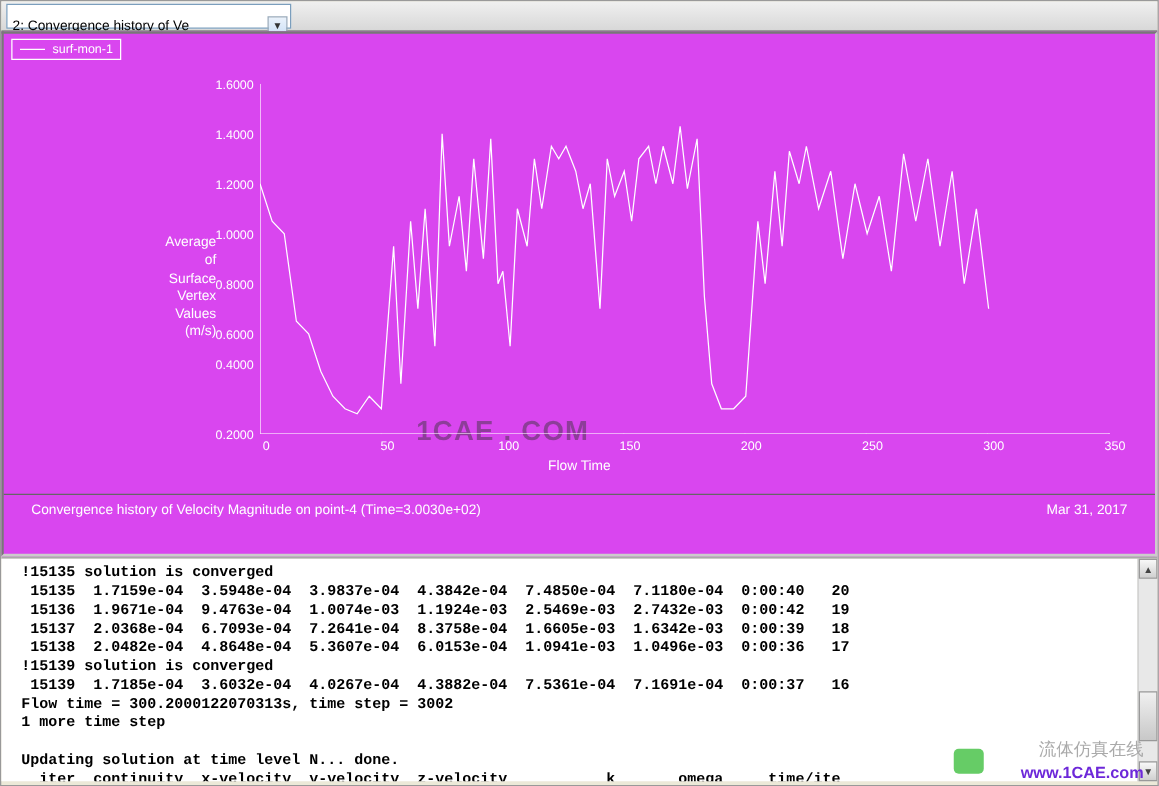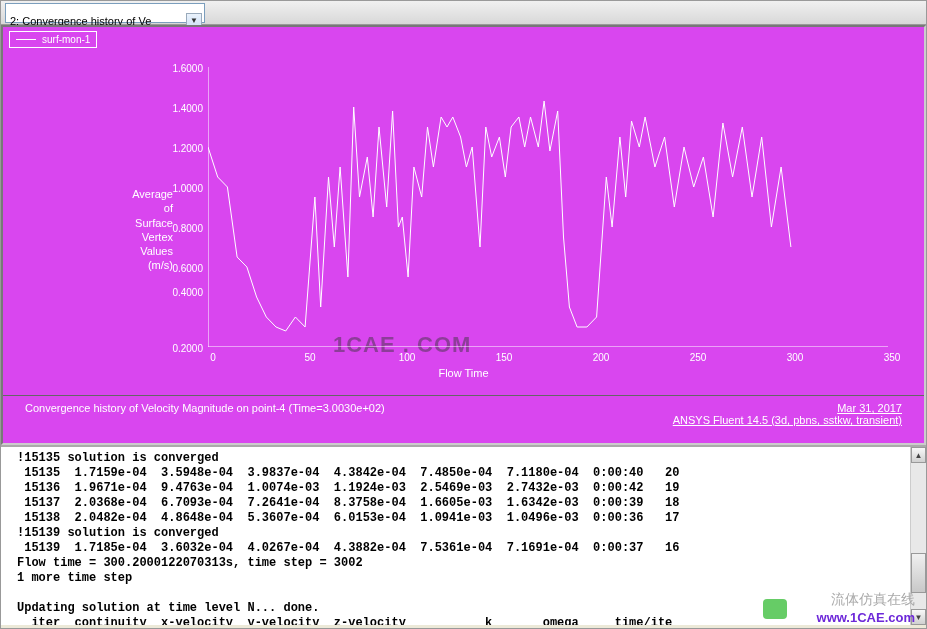--- a/index.html
+++ b/index.html
@@ -14,21 +14,21 @@
     }
     .toolbar {
       height: 24px;
       background: linear-gradient(#f0f0f0, #d8d8d8);
       border-bottom: 1px solid #999;
       display: flex;
       align-items: center;
       padding: 2px 4px;
     }
     .dropdown {
-      width: 200px;
+      width: 228px;
       height: 20px;
       background: #fff;
       border: 1px solid #7b9ebd;
       display: flex;
       align-items: center;
       justify-content: space-between;
       padding: 16px 2px 0 4px;
       font-size: 11px;
       cursor: pointer;
     }
@@ -116,21 +116,20 @@
       border-top: 1px solid #666;
       padding: 6px 22px;
       color: #fff;
       font-size: 11px;
       display: flex;
       justify-content: space-between;
       align-items: flex-start;
     }
     .caption-right {
       text-align: right;
-      text-decoration: underline;
     }
     .console-wrap {
       height: 180px;
       display: flex;
       border-top: 2px solid #aaa;
     }
     .console {
       flex: 1;
       background: #fff;
       padding: 4px 16px;
@@ -260,21 +259,20 @@
       <line x1="582" y1="280" x2="582" y2="285"></line>
       <line x1="679" y1="280" x2="679" y2="285"></line>
     </g>
     <polyline id="chart-line" fill="none" stroke="#fff" stroke-width="1" points="0.0,80.0 9.7,110.0 19.4,120.0 29.1,190.0 38.9,200.0 48.6,230.0 58.3,250.0 68.0,260.0 77.7,264.0 87.4,250.0 97.1,260.0 106.9,130.0 112.7,240.0 120.5,110.0 126.3,180.0 132.1,100.0 139.9,210.0 145.7,40.0 151.5,130.0 159.3,90.0 165.1,150.0 171.0,60.0 178.7,140.0 184.6,44.0 190.4,160.0 194.3,150.0 200.1,210.0 205.9,100.0 213.7,130.0 219.5,60.0 225.4,100.0 233.1,50.0 239.0,60.0 244.8,50.0 252.6,70.0 258.4,100.0 264.2,80.0 272.0,180.0 277.8,60.0 283.7,90.0 291.4,70.0 297.3,110.0 303.1,60.0 310.9,50.0 316.7,80.0 322.5,50.0 330.3,80.0 336.1,34.0 341.9,84.0 349.7,44.0 355.5,170.0 361.4,240.0 369.1,260.0 378.9,260.0 388.6,250.0 398.3,110.0 404.1,160.0 411.9,70.0 417.7,130.0 423.5,54.0 431.3,80.0 437.1,50.0 446.9,100.0 456.6,70.0 466.3,140.0 476.0,80.0 485.7,120.0 495.4,90.0 505.1,150.0 514.9,56.0 524.6,110.0 534.3,60.0 544.0,130.0 553.7,70.0 563.4,160.0 573.1,100.0 582.9,180.0"></polyline>
   </svg>
 
   <div class="caption-bar">
     <div>Convergence history of Velocity Magnitude on point-4  (Time=3.0030e+02)</div>
     <div class="caption-right">
       <div>Mar 31, 2017</div>
-      <div>ANSYS Fluent 14.5 (3d, pbns, sstkw, transient)</div>
     </div>
   </div>
 </div>
 
 <div class="console-wrap">
   <div class="console">!15135 solution is converged
  15135  1.7159e-04  3.5948e-04  3.9837e-04  4.3842e-04  7.4850e-04  7.1180e-04  0:00:40   20
  15136  1.9671e-04  9.4763e-04  1.0074e-03  1.1924e-03  2.5469e-03  2.7432e-03  0:00:42   19
  15137  2.0368e-04  6.7093e-04  7.2641e-04  8.3758e-04  1.6605e-03  1.6342e-03  0:00:39   18
  15138  2.0482e-04  4.8648e-04  5.3607e-04  6.0153e-04  1.0941e-03  1.0496e-03  0:00:36   17

